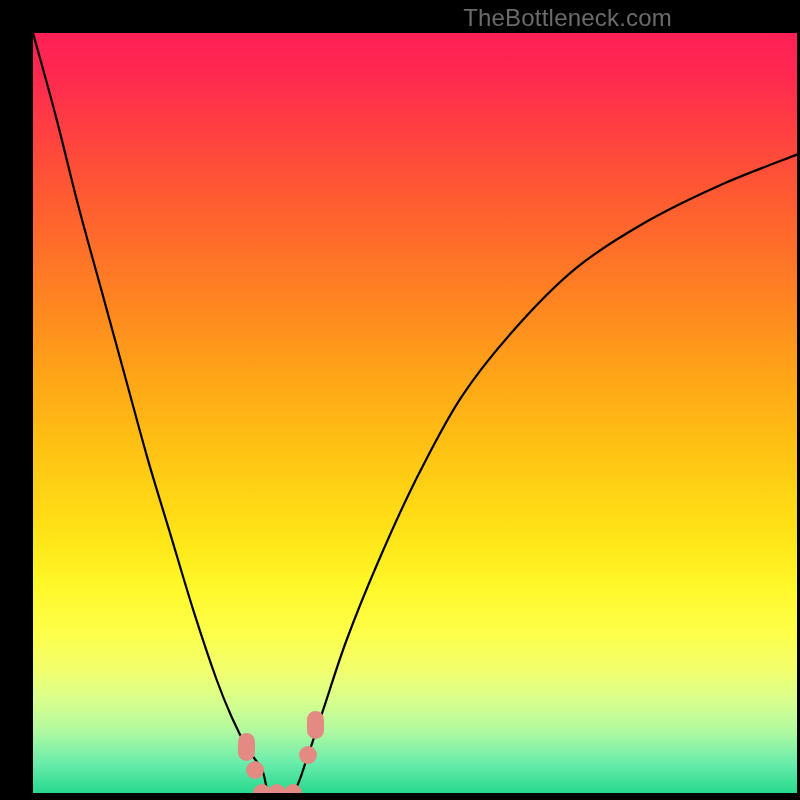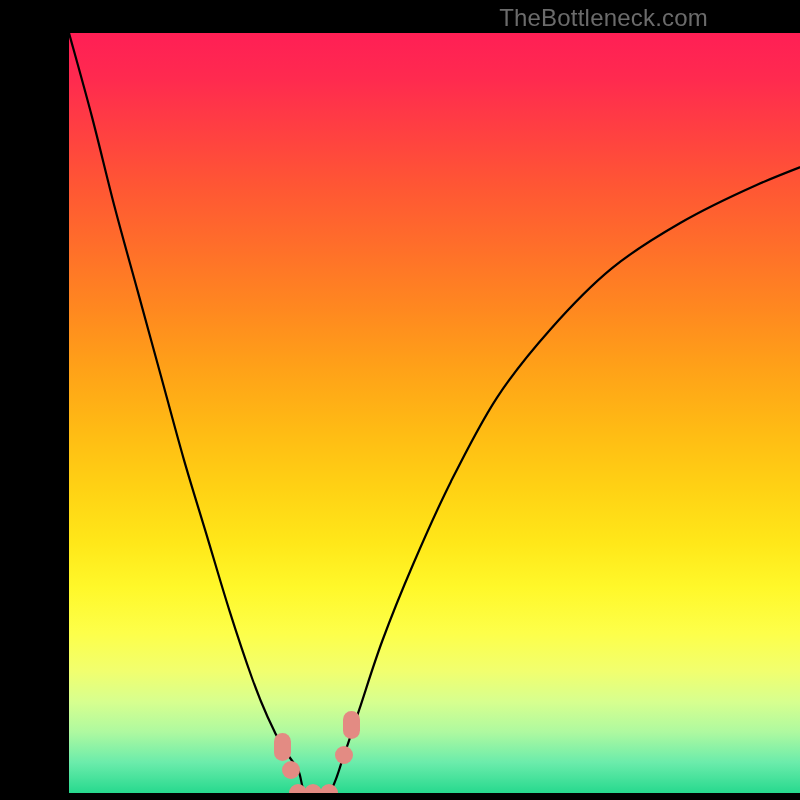--- a/index.html
+++ b/index.html
@@ -8,21 +8,20 @@
     width: 800px;
     height: 800px;
     overflow: hidden;
     background: #000;
     font-family: Arial, Helvetica, sans-serif;
   }
   #stage {
     position: relative;
     width: 680px;
     height: 800px;
-    margin-left: 36px;
   }
   #outer-frame {
     position: absolute;
     inset: 0;
     background: #000;
   }
   #plot-area {
     position: absolute;
     left: 33px;
     top: 33px;

